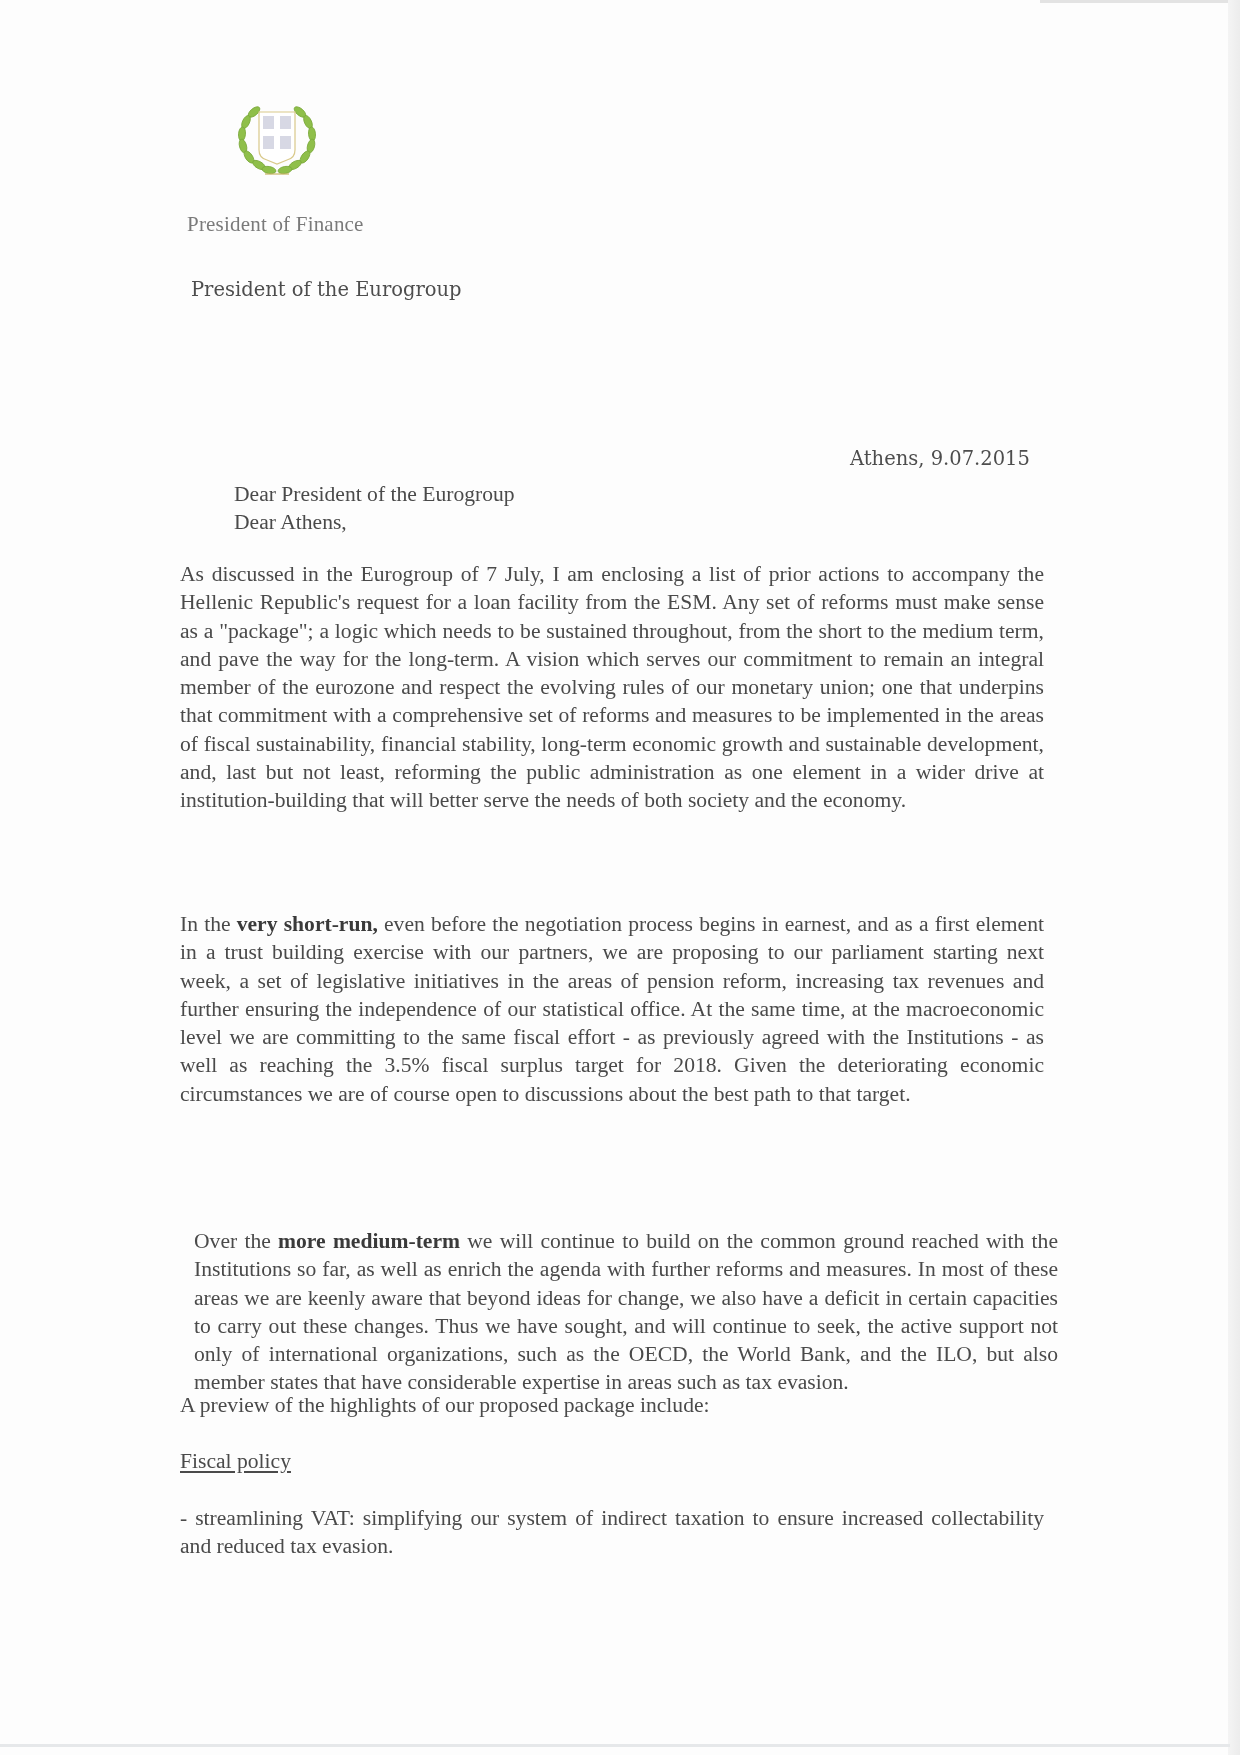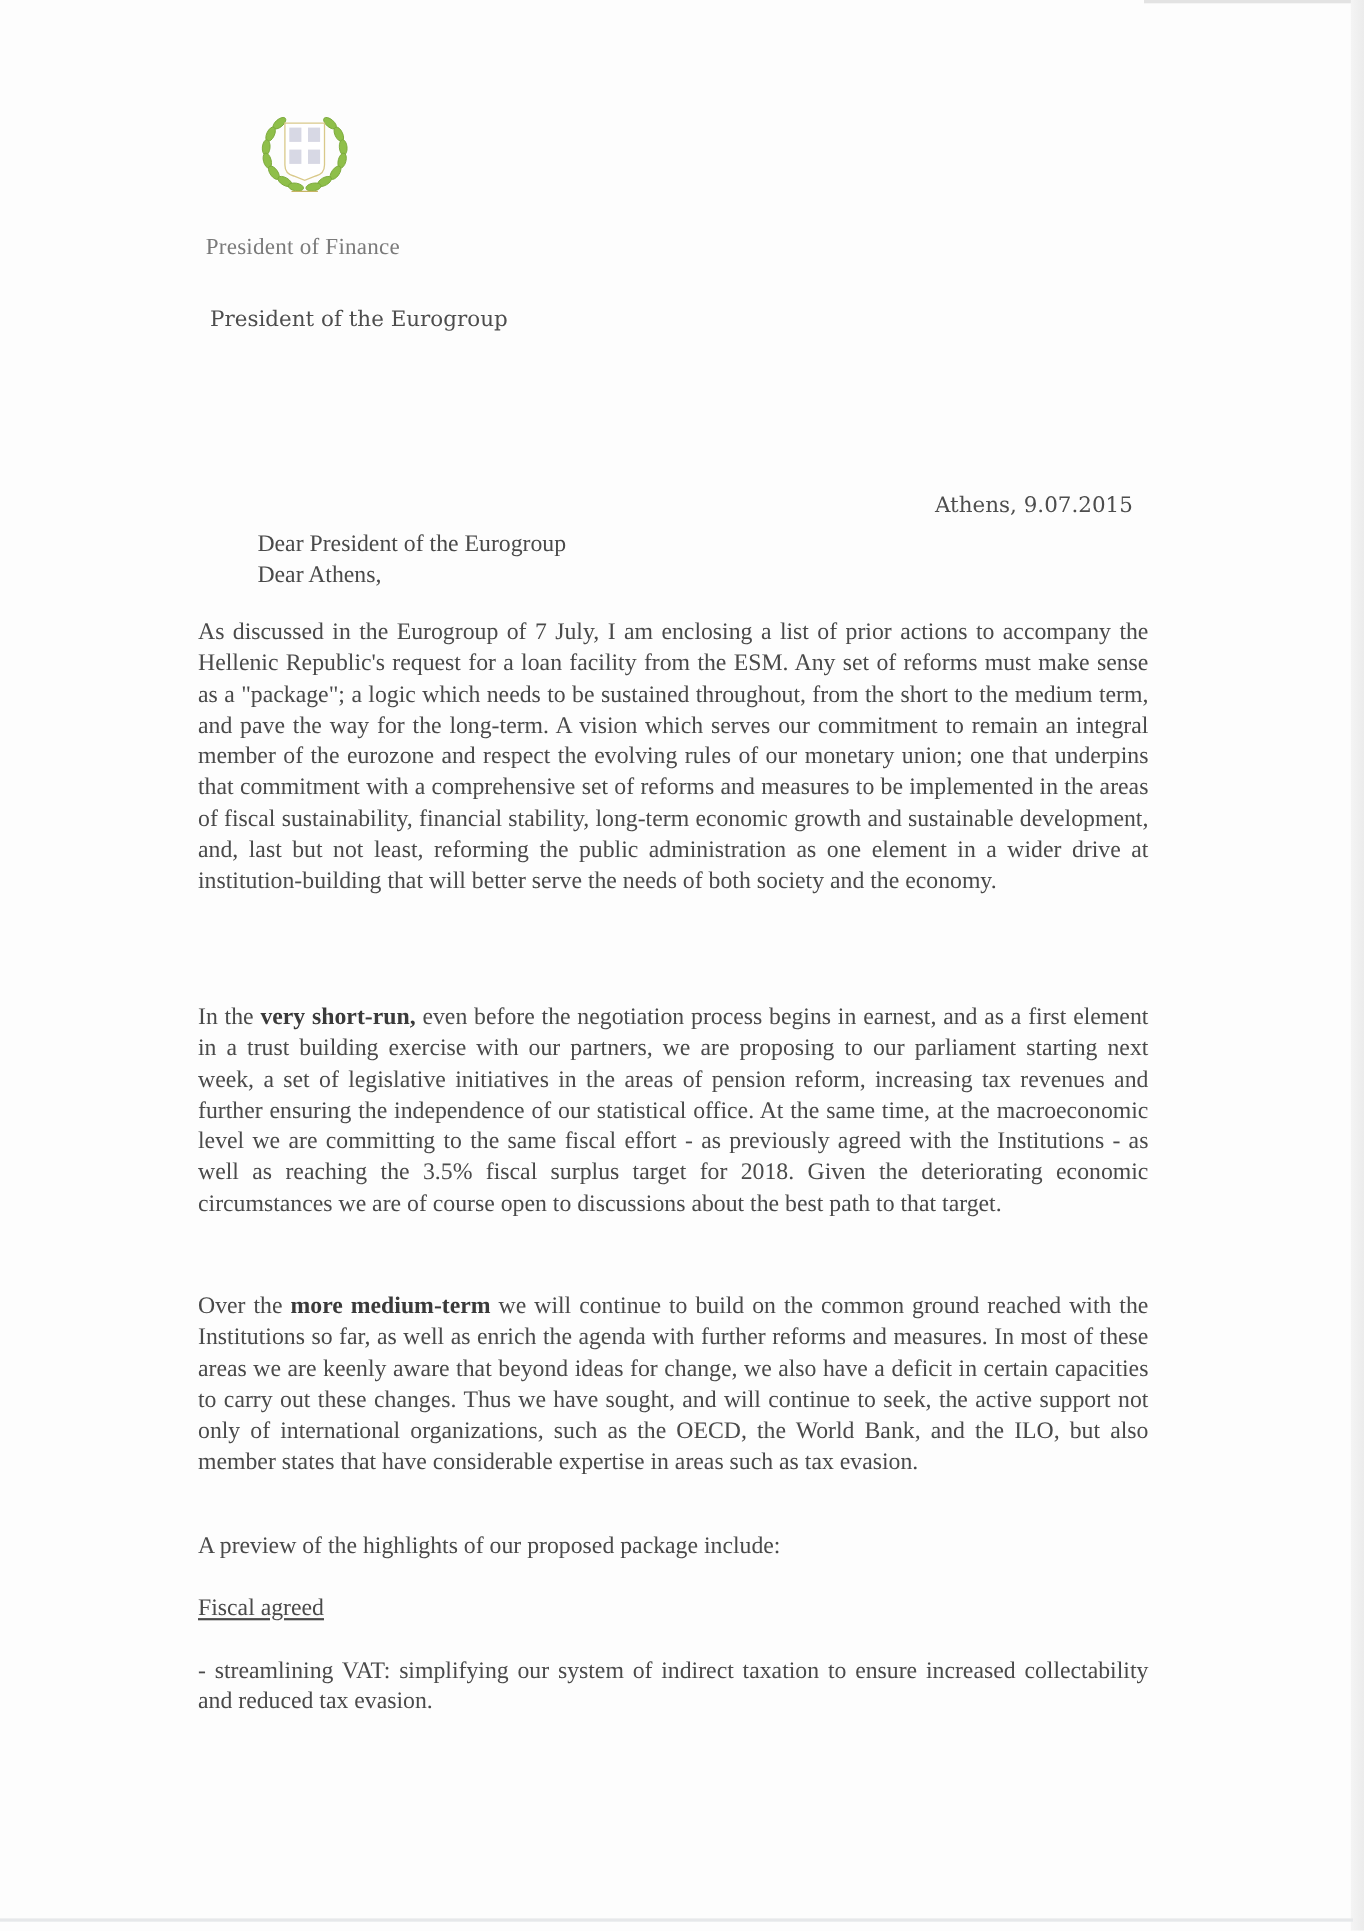--- a/index.html
+++ b/index.html
@@ -45,21 +45,21 @@
   }
   .salutation {
     position: absolute; left: 186px; top: 480px; width: 860px; margin-left: 48px;
   }
   .para {
     position: absolute; left: 180px; width: 864px;
     text-align: justify; margin: 0;
   }
   .p1 { top: 560px; }
   .p2 { top: 910px; }
-  .p3 { top: 1173px; }
+  .p3 { top: 1227px; margin-left: 14px; }
   .p4 { top: 1391px; }
   .section-heading {
     position: absolute; left: 180px; top: 1447px;
     text-decoration: underline; text-underline-offset: 3px;
   }
   .p5 { top: 1504px; }
   b { color: #3a3a3a; }
 </style>
 </head>
 <body>
@@ -115,15 +115,15 @@
 </div>
 
 <p class="para p1 body-text">As discussed in the Eurogroup of 7 July, I am enclosing a list of prior actions to accompany the Hellenic Republic's request for a loan facility from the ESM. Any set of reforms must make sense as a "package"; a logic which needs to be sustained throughout, from the short to the medium term, and pave the way for the long-term. A vision which serves our commitment to remain an integral member of the eurozone and respect the evolving rules of our monetary union; one that underpins that commitment with a comprehensive set of reforms and measures to be implemented in the areas of fiscal sustainability, financial stability,  long-term economic growth and sustainable development, and, last but not least, reforming the public administration as one element in a wider drive at institution-building that will better serve the needs of both society and the economy.</p>
 
 <p class="para p2 body-text"><span>In the </span><b>very short-run,</b><span> even before the negotiation process begins in earnest, and as a first element in a trust building exercise with our partners, we are proposing to our parliament starting next week, a set of legislative initiatives in the areas of pension reform, increasing tax revenues and further ensuring the independence of our statistical office. At the same time, at the macroeconomic level we are committing to the same fiscal effort - as previously agreed with the Institutions - as well as reaching the 3.5% fiscal surplus target for 2018. Given the deteriorating economic circumstances we are of course open to discussions about the best path to that target.</span></p>
 
 <p class="para p3 body-text"><span>Over the </span><b>more medium-term</b><span> we will continue to build on the common ground reached with the Institutions so far, as well as enrich the agenda with further reforms and measures. In most of these areas we are keenly aware that beyond ideas for change, we also have a deficit in certain capacities to carry out these changes. Thus we have sought, and will continue to seek, the active support not only of international organizations, such as the OECD, the World Bank, and the ILO, but also member states that have considerable expertise in areas such as tax evasion.</span></p>
 
 <p class="para p4 body-text">A preview of the highlights of our proposed package include:</p>
 
-<div class="section-heading body-text">Fiscal agreed</div>
+<div class="section-heading body-text">Fiscal policy</div>
 
 <p class="para p5 body-text">- streamlining VAT: simplifying our system of indirect taxation to ensure increased collectability and reduced tax evasion.</p>
 
 </body></html>

